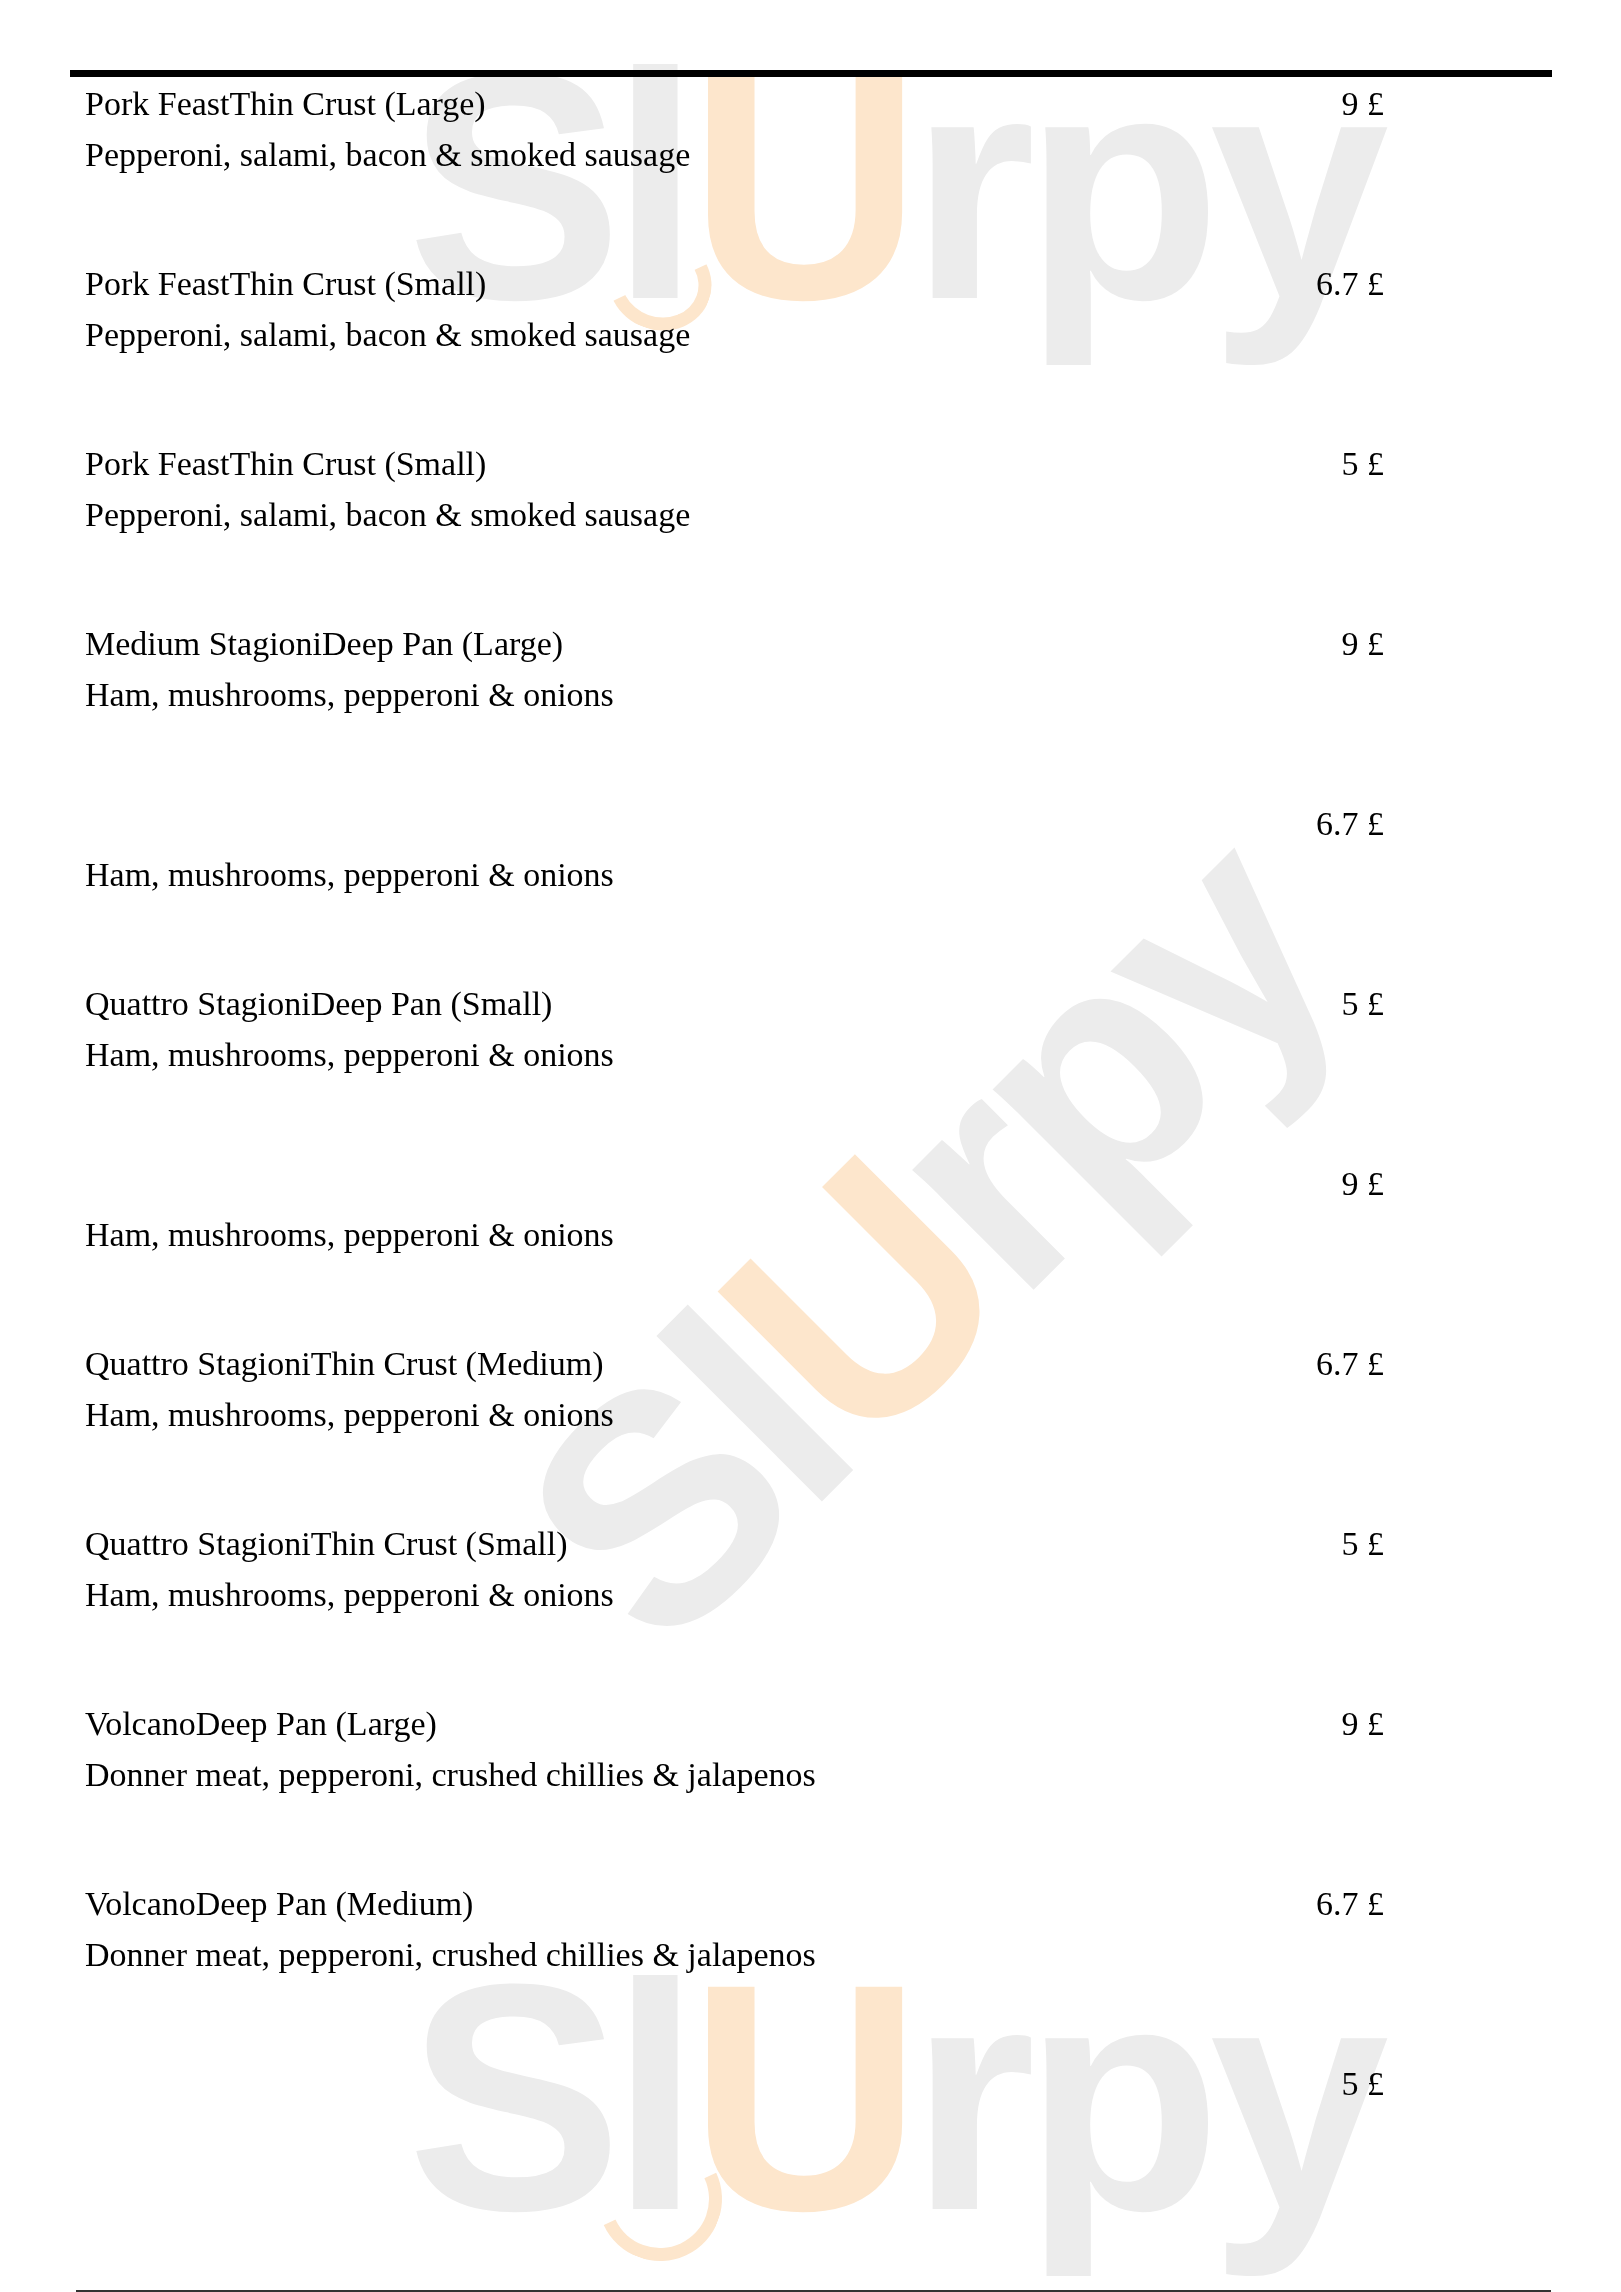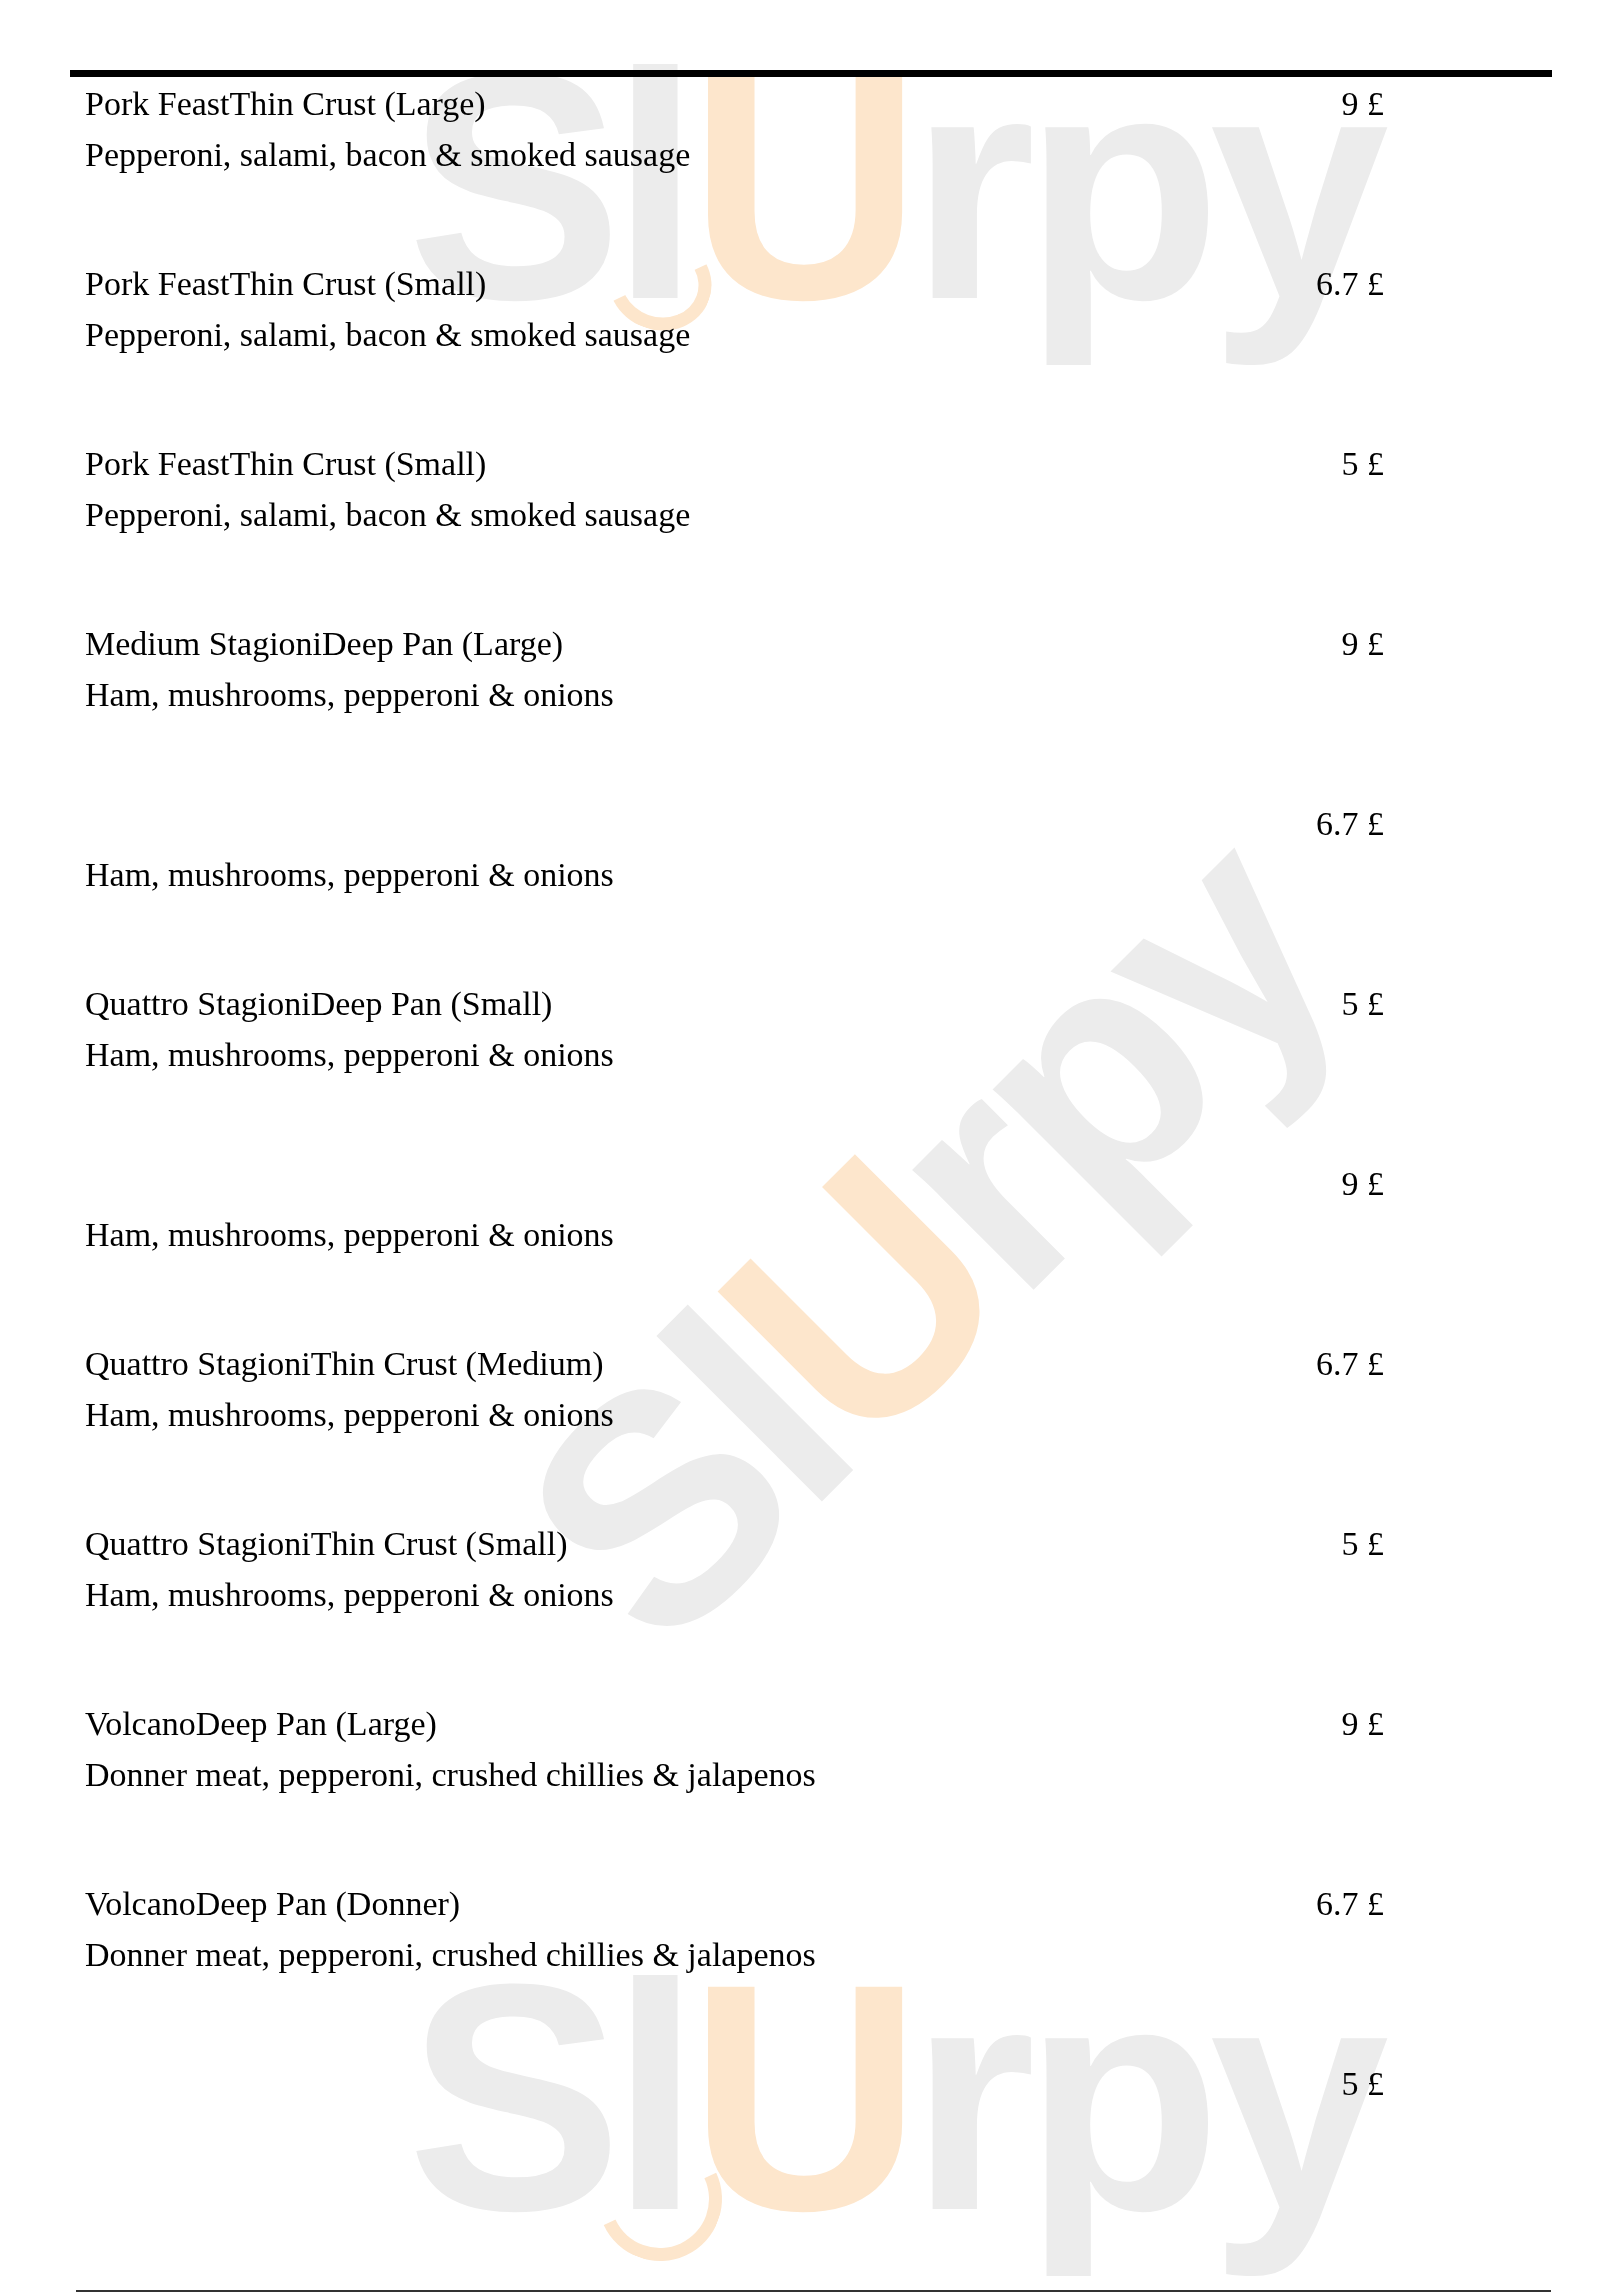--- a/index.html
+++ b/index.html
@@ -93,21 +93,21 @@
     <div class="title">Quattro StagioniThin Crust (Small)</div>
     <div class="desc">Ham, mushrooms, pepperoni &amp; onions</div>
     <div class="price">5 £</div>
   </div>
   <div class="item">
     <div class="title">VolcanoDeep Pan (Large)</div>
     <div class="desc">Donner meat, pepperoni, crushed chillies &amp; jalapenos</div>
     <div class="price">9 £</div>
   </div>
   <div class="item">
-    <div class="title">VolcanoDeep Pan (Donner)</div>
+    <div class="title">VolcanoDeep Pan (Medium)</div>
     <div class="desc">Donner meat, pepperoni, crushed chillies &amp; jalapenos</div>
     <div class="price">6.7 £</div>
   </div>
   <div class="item">
     <div class="desc"></div>
     <div class="price">5 £</div>
   </div>
 </div>
 
 <div class="rule-bottom"></div>

